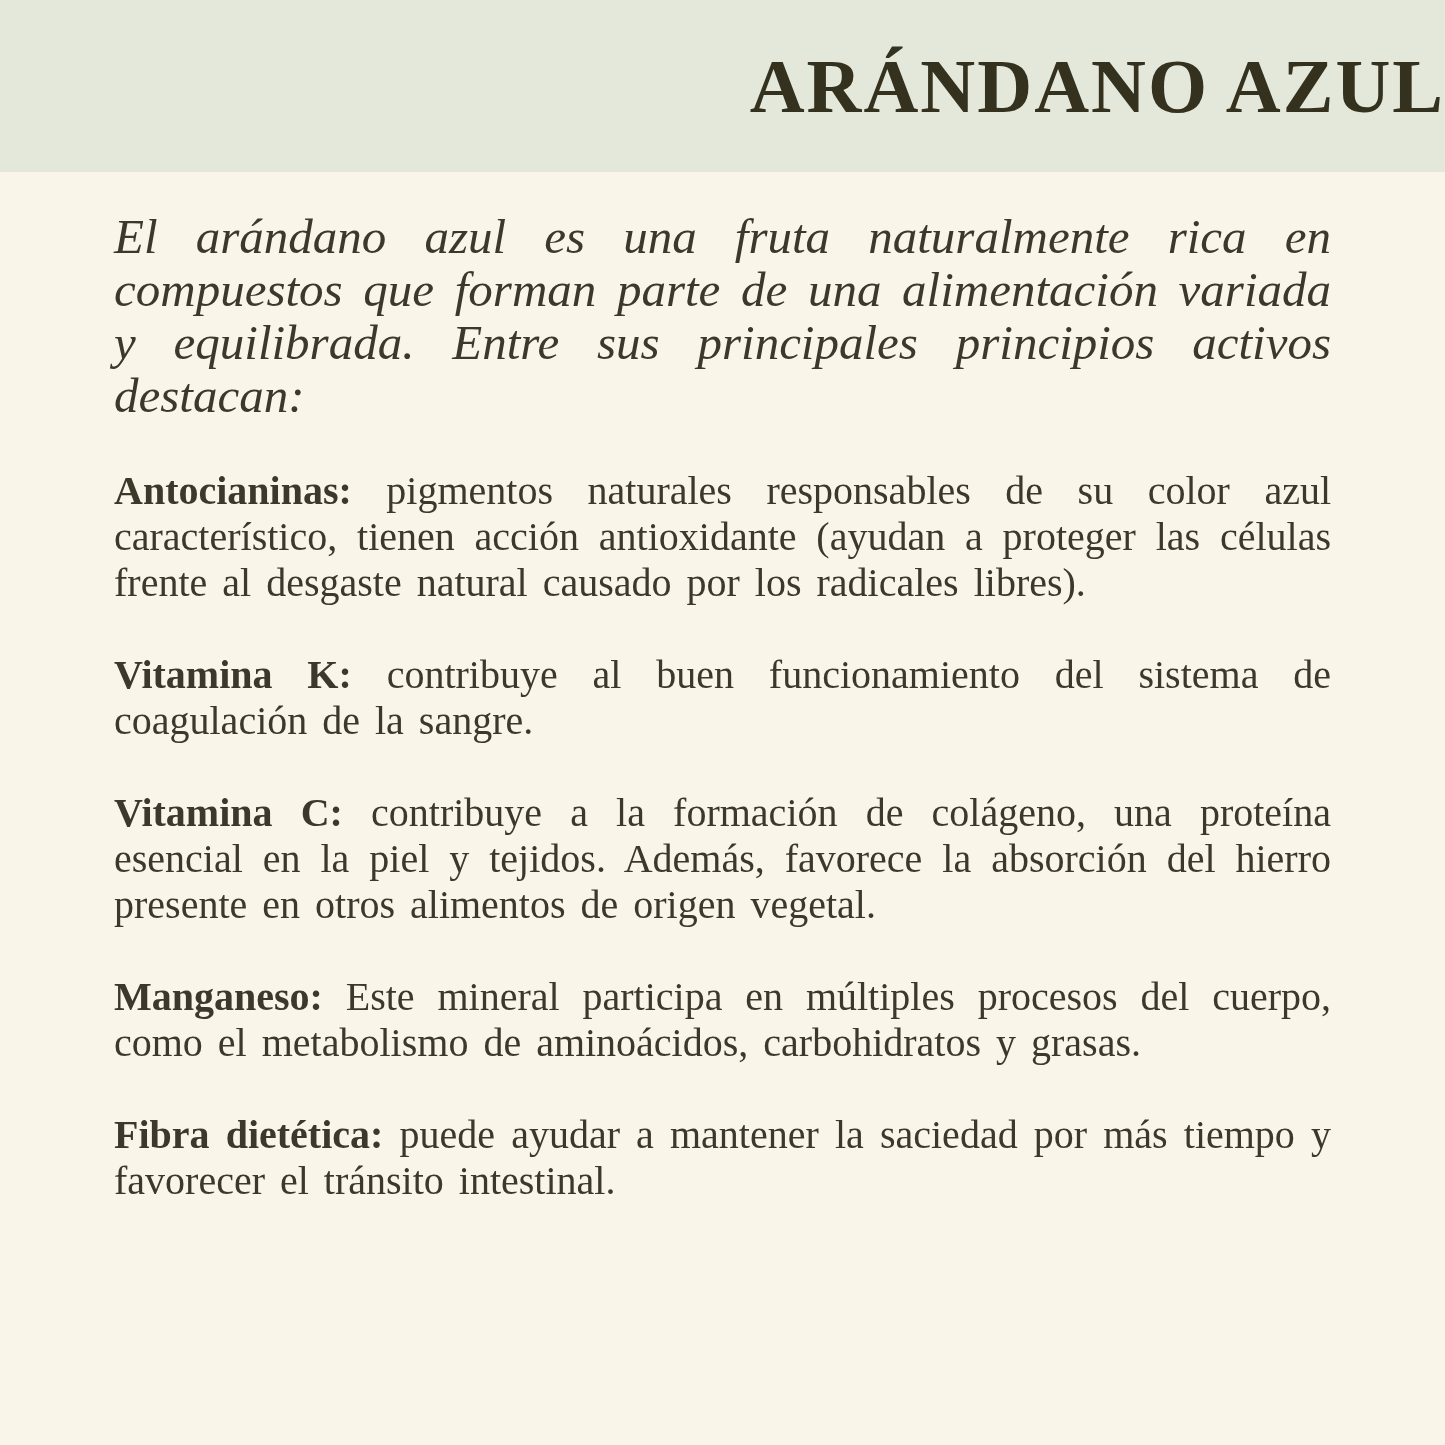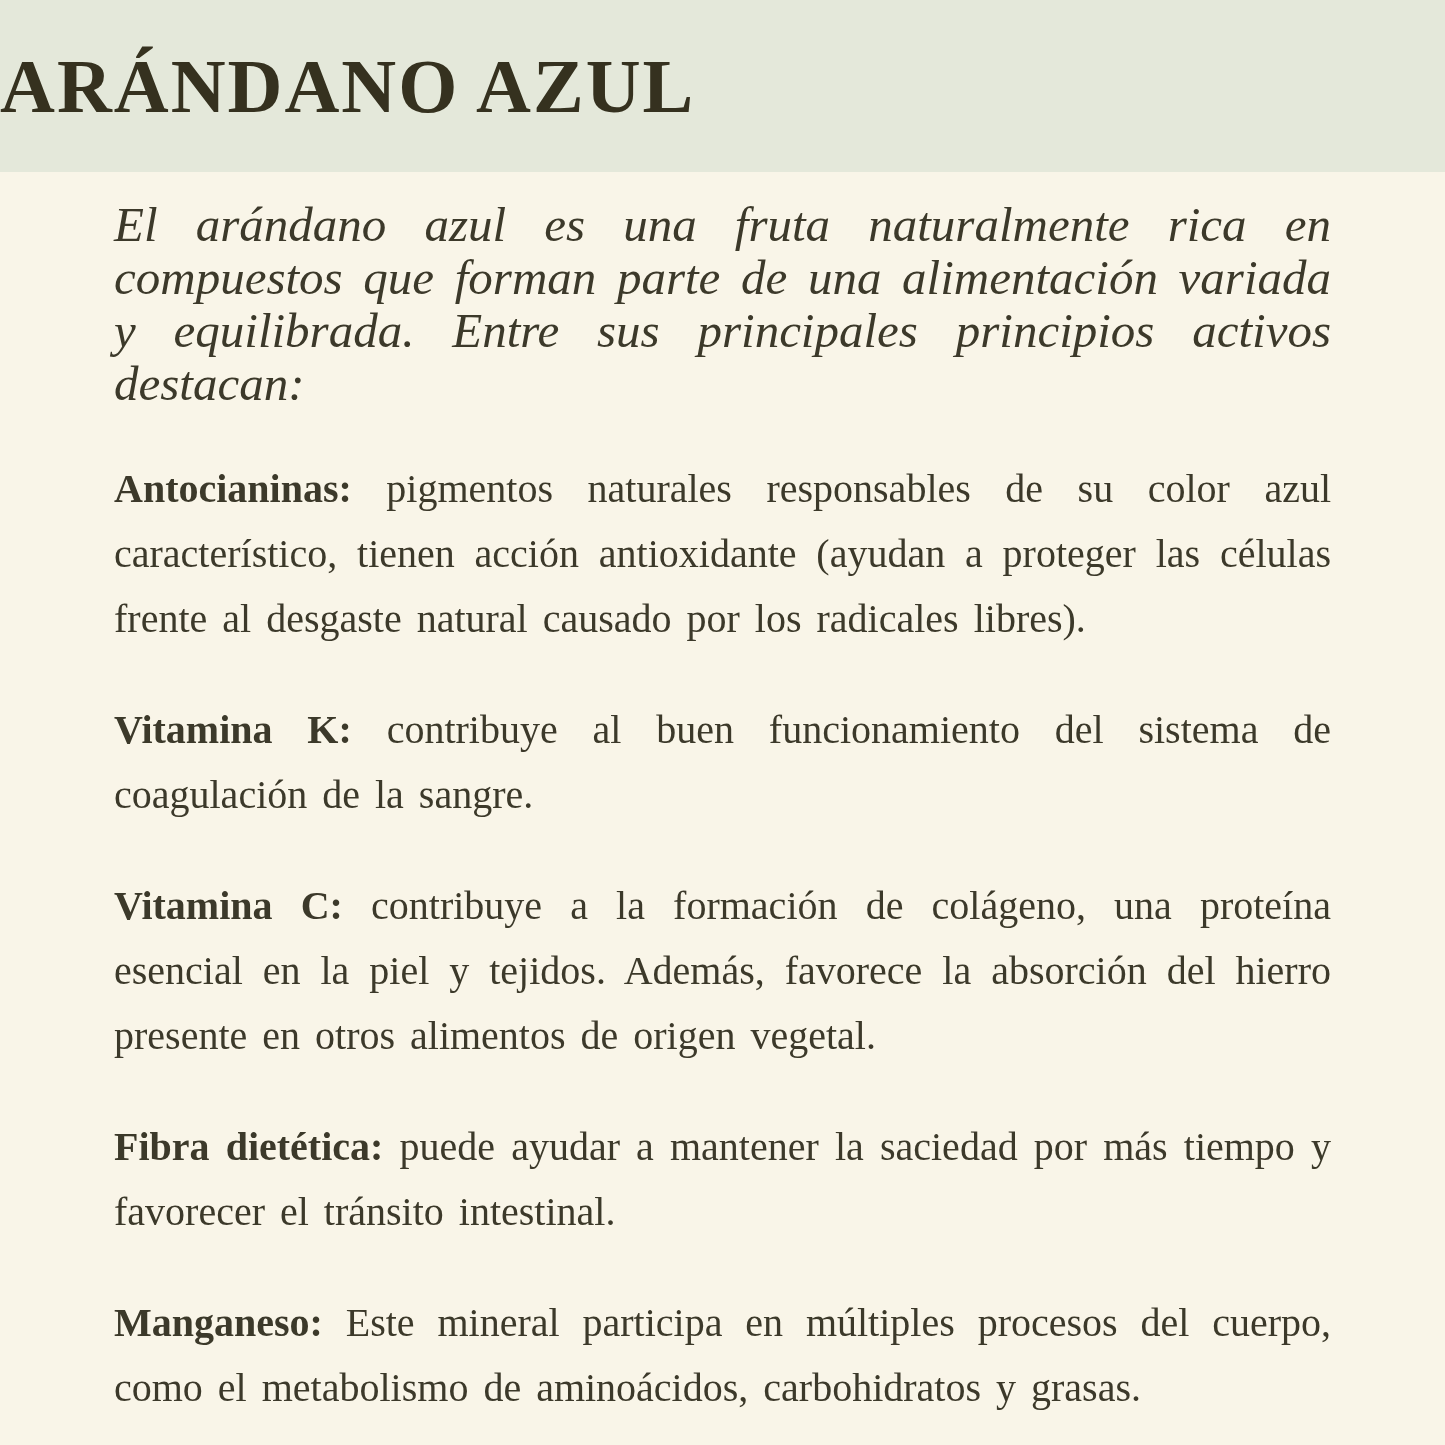--- a/index.html
+++ b/index.html
@@ -14,47 +14,47 @@
     font-family: "Liberation Serif", serif;
     color: var(--text-color, #3c392a);
     box-sizing: border-box;
   }
   .header-banner {
     width: 100%;
     height: 172px;
     background: var(--header-bg, #e4e8da);
     display: flex;
     align-items: center;
-    justify-content: flex-start;
+    justify-content: flex-end;
     box-sizing: border-box;
   }
   .page-title {
     margin: 0;
     font-size: 76px;
     font-weight: bold;
     letter-spacing: 2px;
     color: var(--title-color, #35311f);
     white-space: nowrap;
   }
   .content {
     box-sizing: border-box;
-    padding: 26px 114px 0 114px;
+    padding: 38px 114px 0 114px;
   }
   .intro-paragraph {
     margin: 0;
     font-style: italic;
     font-size: 49px;
     line-height: 53px;
     text-align: justify;
     word-spacing: 5px;
   }
   .section-paragraph {
     margin: 46px 0 0 0;
     font-size: 40px;
-    line-height: 65px;
+    line-height: 46px;
     text-align: justify;
     word-spacing: 5px;
   }
   .section-lead {
     font-weight: bold;
   }
 </style>
 </head>
 <body>
 
@@ -67,18 +67,18 @@
   <div class="content">
 
     <p class="intro-paragraph">El arándano azul es una fruta naturalmente rica en compuestos que forman parte de una alimentación variada y equilibrada. Entre sus principales principios activos destacan:</p>
 
     <p class="section-paragraph"><span class="section-lead">Antocianinas:</span> <span>pigmentos naturales responsables de su color azul característico, tienen acción antioxidante (ayudan a proteger las células frente al desgaste natural causado por los radicales libres).</span></p>
 
     <p class="section-paragraph"><span class="section-lead">Vitamina K:</span> <span>contribuye al buen funcionamiento del sistema de coagulación de la sangre.</span></p>
 
     <p class="section-paragraph"><span class="section-lead">Vitamina C:</span> <span>contribuye a la formación de colágeno, una proteína esencial en la piel y tejidos. Además, favorece la absorción del hierro presente en otros alimentos de origen vegetal.</span></p>
 
+    <p class="section-paragraph"><span class="section-lead">Manganeso:</span> <span>Este mineral participa en múltiples procesos del cuerpo, como el metabolismo de aminoácidos, carbohidratos y grasas.</span></p>
+
     <p class="section-paragraph"><span class="section-lead">Fibra dietética:</span> <span>puede ayudar a mantener la saciedad por más tiempo y favorecer el tránsito intestinal.</span></p>
-
-    <p class="section-paragraph"><span class="section-lead">Manganeso:</span> <span>Este mineral participa en múltiples procesos del cuerpo, como el metabolismo de aminoácidos, carbohidratos y grasas.</span></p>
 
   </div>
 </div>
 
 </body></html>

